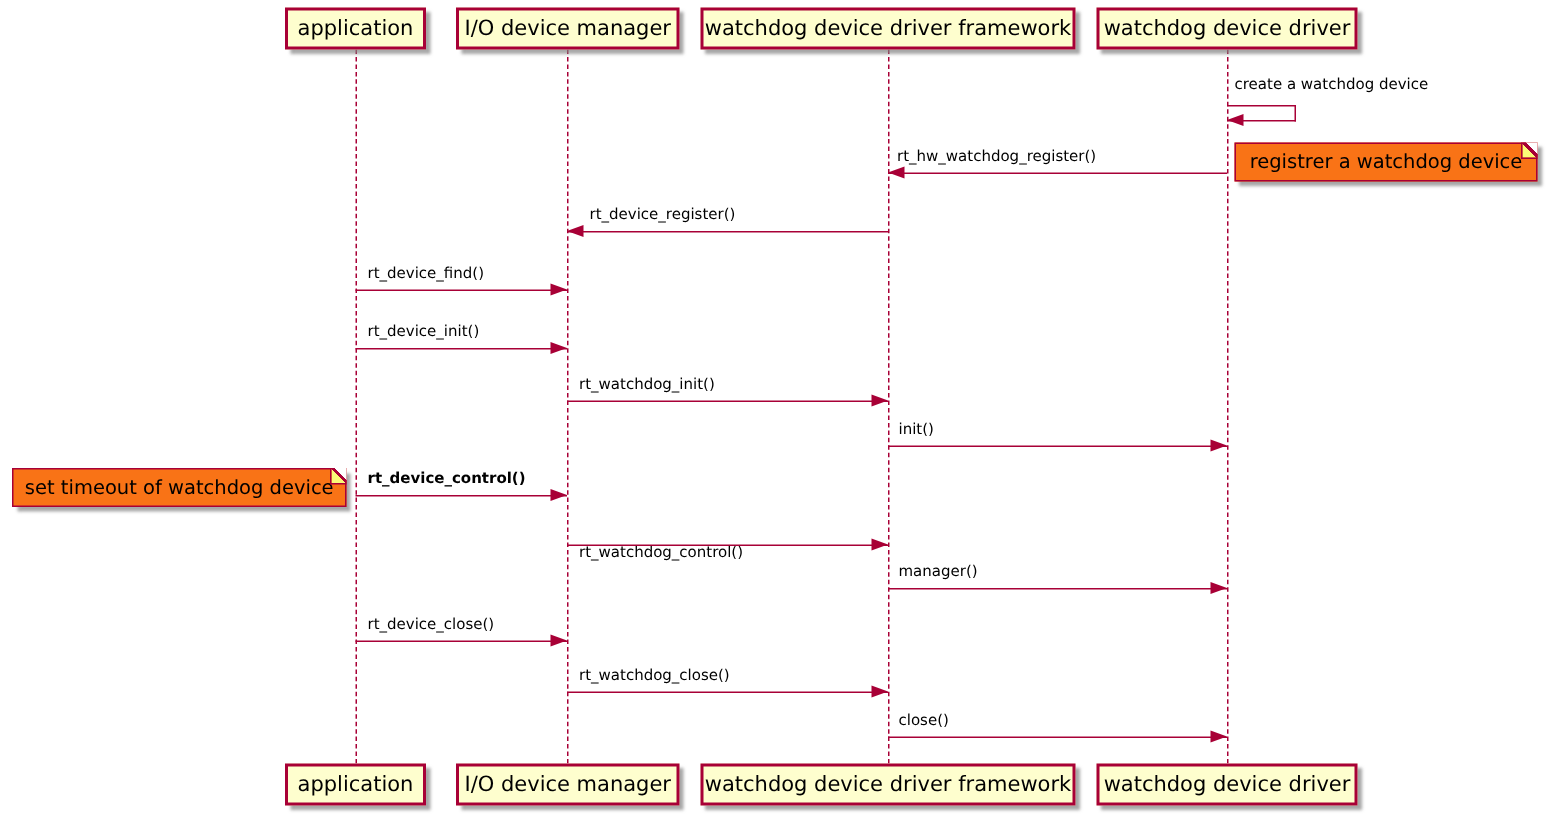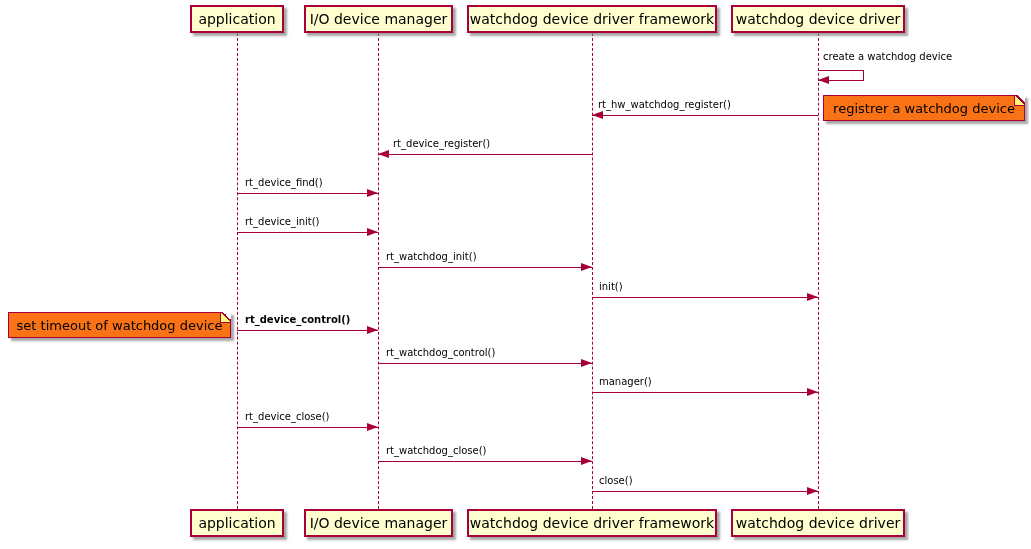--- a/index.html
+++ b/index.html
@@ -105,21 +105,21 @@
     <div class="arr-r" style="left:807px; top:293px;"></div>
   </div>
 
   <div>
     <div class="mlabel" style="left:245px; top:314px;font-weight:bold;">rt_device_control()</div>
     <div class="mline" style="left:237px; top:330px; width:141px;"></div>
     <div class="arr-r" style="left:367px; top:326px;"></div>
   </div>
 
   <div>
-    <div class="mlabel" style="left:386px; top:347px;text-align:right;">rt_watchdog_control()</div>
+    <div class="mlabel" style="left:386px; top:363px;text-align:right;">rt_watchdog_control()</div>
     <div class="mline" style="left:378px; top:363px; width:214px;"></div>
     <div class="arr-r" style="left:581px; top:359px;"></div>
   </div>
 
   <div>
     <div class="mlabel" style="left:599px; top:376px;">manager()</div>
     <div class="mline" style="left:592px; top:392px; width:226px;"></div>
     <div class="arr-r" style="left:807px; top:388px;"></div>
   </div>
 

